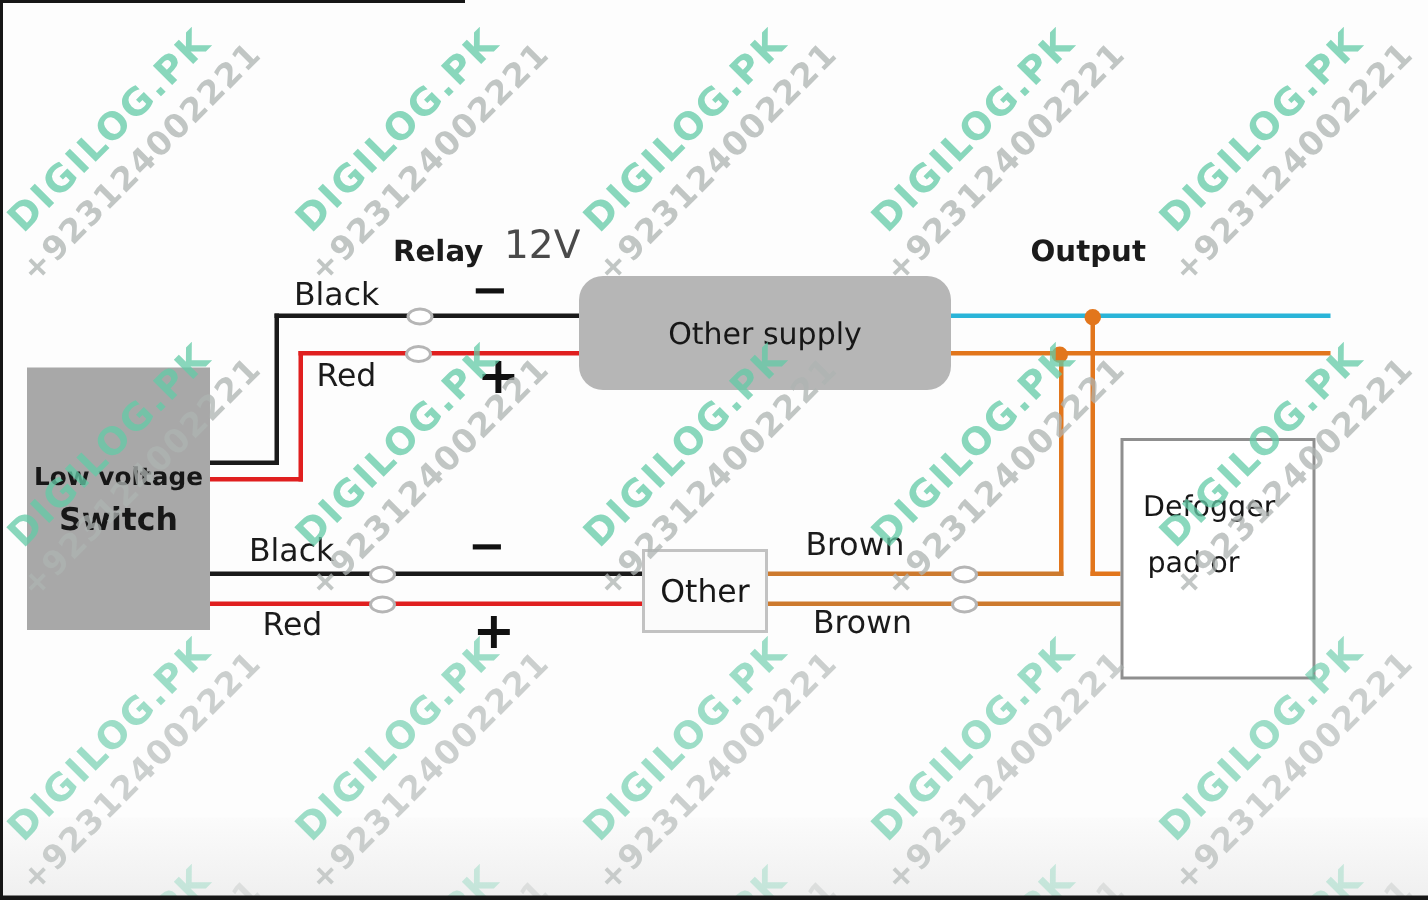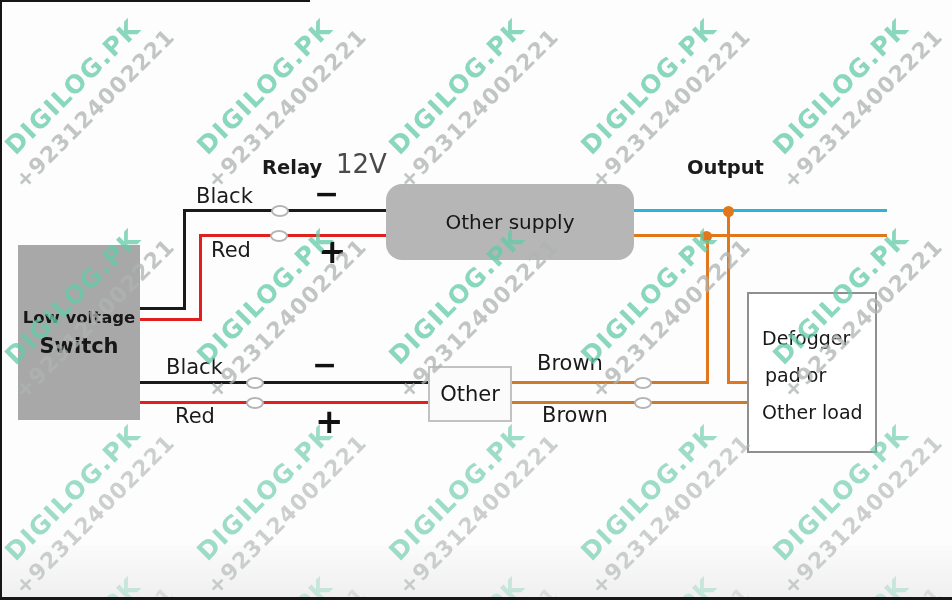--- a/index.html
+++ b/index.html
@@ -93,21 +93,20 @@
     <span>Other supply</span>
   </div>
 
   <div class="box relay-box">
     <span>Other</span>
   </div>
 
   <div class="box load-box">
     <div>Defogger</div>
     <div style="padding-left:3px;">pad or</div>
-    <div>Other load</div>
   </div>
 
   <span class="lbl cap" style="left:262px;top:156px;">Relay</span>
   <span class="lbl val" style="left:336px;top:149px;">12V</span>
   <span class="lbl cap" style="left:687px;top:156px;">Output</span>
 
   <span class="lbl" style="left:196px;top:184px;">Black</span>
   <span class="lbl" style="left:211px;top:238px;">Red</span>
   <span class="lbl" style="left:166px;top:355px;">Black</span>
   <span class="lbl" style="left:175px;top:404px;">Red</span>

